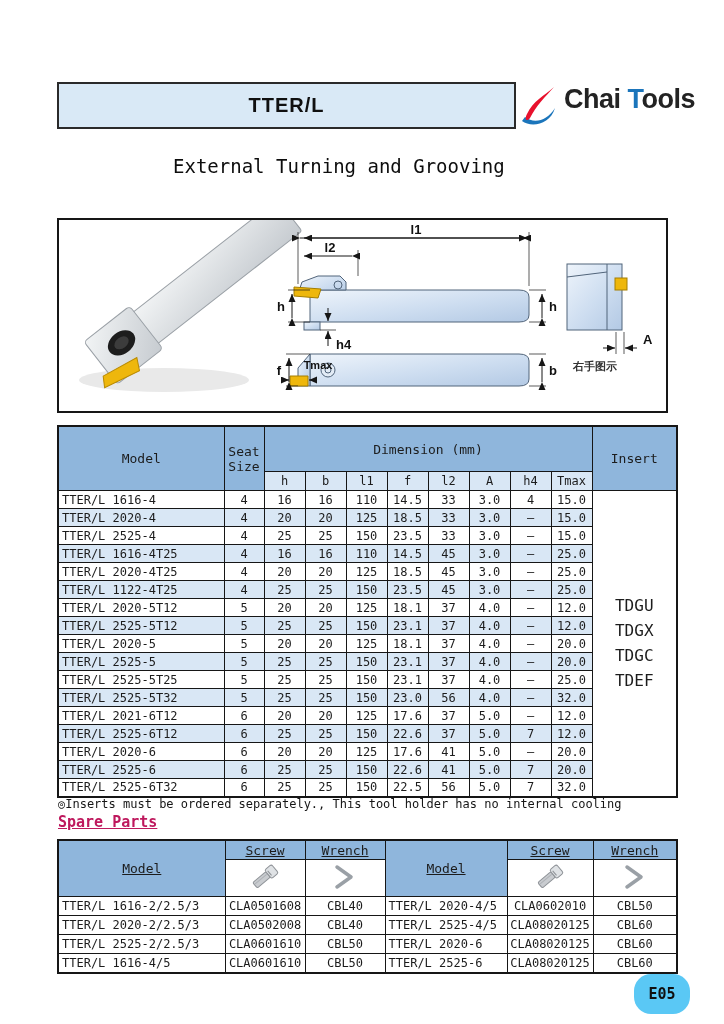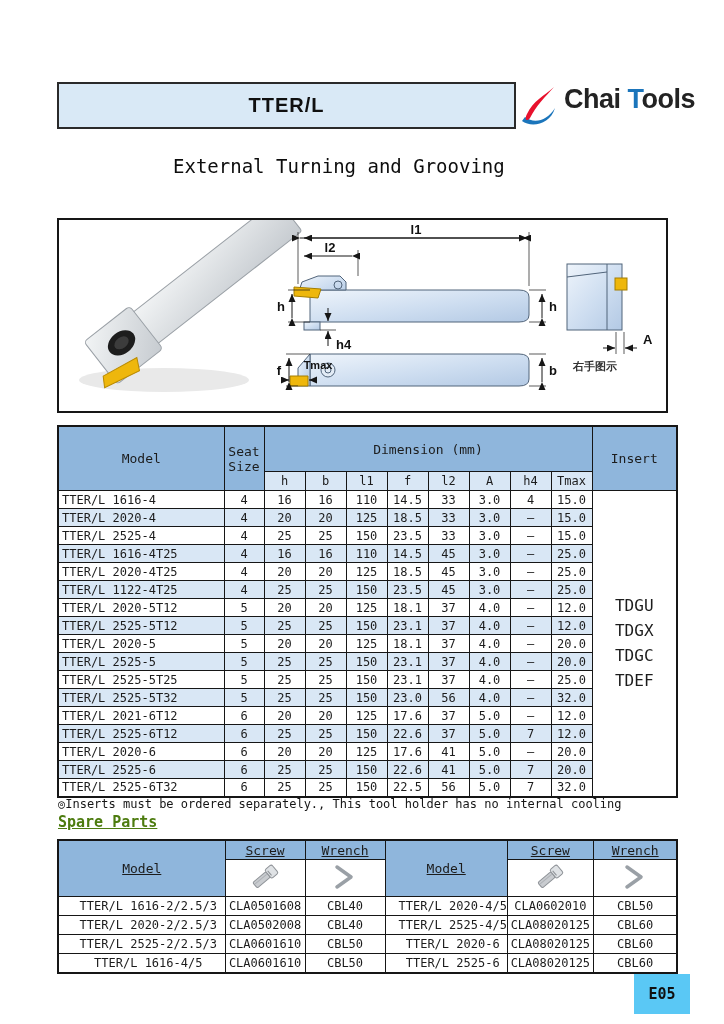--- a/index.html
+++ b/index.html
@@ -31,34 +31,34 @@
   .dim-table thead .hrow2 th{height:18px;background:#d9e7f5;font-size:12px;}
   .dim-table tbody tr{height:18px;}
   .dim-table tbody tr.alt td{background:#d9e7f5;}
   .dim-table td.model{text-align:left;padding-left:3px;}
   .dim-table td.insert-cell{background:#fff !important;vertical-align:middle;}
   .dim-table td.insert-cell div{line-height:25px;font-size:16px;}
 
   
   .footnote{position:absolute;left:58px;top:797px;font-size:12px;color:#161616;}
   .spare-title{position:absolute;left:58px;top:813px;font-size:15px;font-weight:bold;
-    text-decoration:underline;color:#4d7c0f;}
+    text-decoration:underline;color:#be185d;}
   .spare-table{position:absolute;left:57px;top:839px;border-collapse:collapse;table-layout:fixed;
     font-size:12px;color:#1c1c1c;border:2px solid #161616;}
   .spare-table th,.spare-table td{border:1px solid #161616;text-align:center;vertical-align:middle;
     padding:0;font-family:"DejaVu Sans Mono",monospace;white-space:nowrap;overflow:hidden;}
   .spare-table thead th{background:#8fb6dc;font-weight:normal;font-size:13px;text-decoration:underline;}
   .spare-table .label-row th{height:18px;}
   .spare-table .icon-row td{height:36px;background:#fff;}
   .spare-table tbody tr{height:19px;}
-  .spare-table td.model{text-align:center;padding-left:13px;}
+  .spare-table td.model{text-align:left;padding-left:3px;}
 
   .page-badge{position:absolute;left:634px;top:974px;width:56px;height:40px;background:#5ac8f5;
     display:flex;align-items:center;justify-content:center;font-size:15px;font-weight:bold;
-    font-family:"DejaVu Sans Mono",monospace;color:#101010;}
+    font-family:"DejaVu Sans Mono",monospace;color:#101010;border-radius:17px;}
 </style>
 </head>
 <body>
 
 <div class="page">
 
   <div class="title-box">
     <span>TTER/L</span>
   </div>
 

